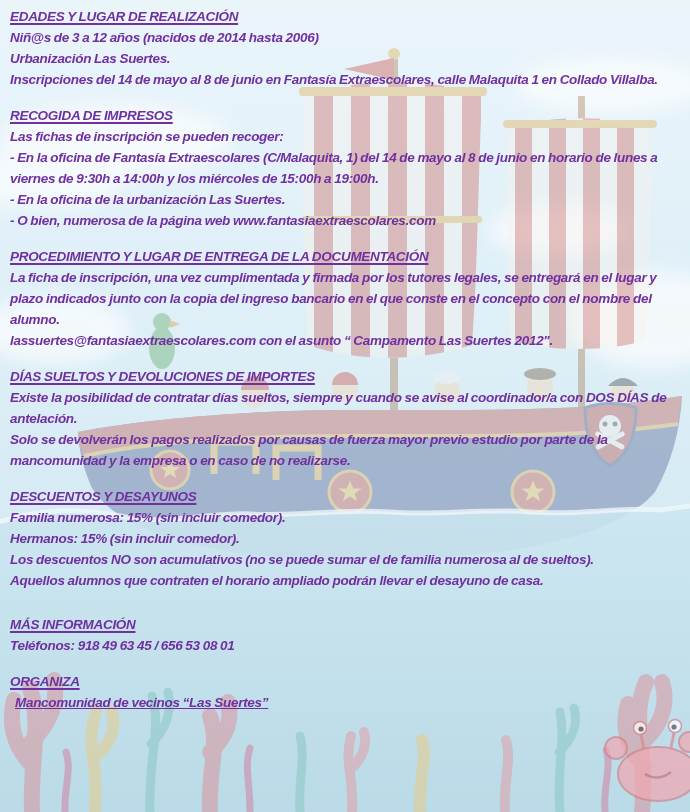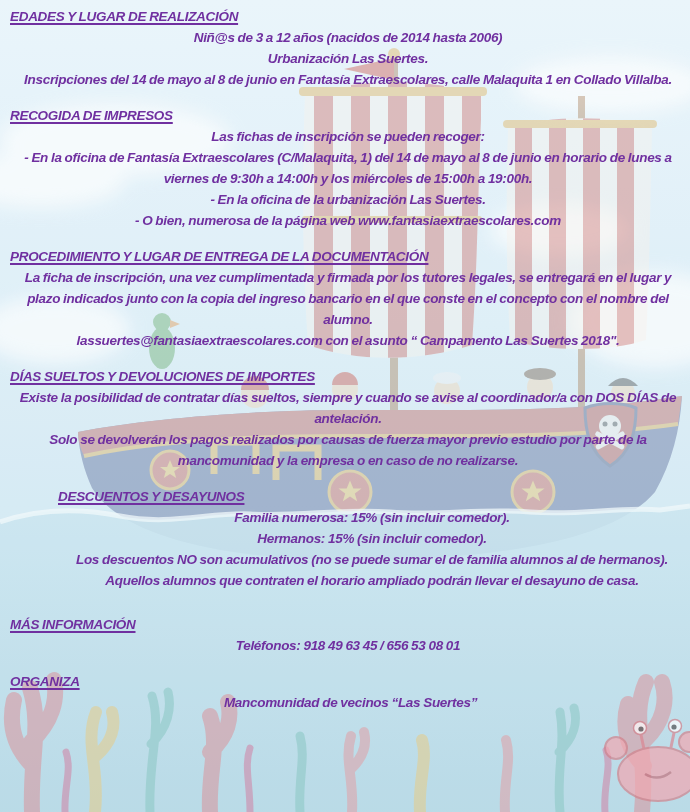--- a/index.html
+++ b/index.html
@@ -11,27 +11,27 @@
   .bg-art{position:absolute;left:0;top:0;width:690px;height:812px;}
   .veil{position:absolute;inset:0;background:rgba(255,255,255,0.16);}
   .content{
     position:absolute;inset:0;padding:6px 4px 16px 10px;
     color:#7030A0;
     font-style:italic;font-weight:700;
     font-size:13.5px;line-height:21px;
     letter-spacing:-0.3px;word-spacing:-0.5px;
   }
   .sec{margin:0 0 15px 0;}
-  .sec.gap-lg{margin-bottom:23px;margin-left:48px;}
+  .sec.gap-lg{margin-bottom:23px;}
   .hd{
     margin:0;font-size:13.5px;line-height:21px;font-weight:700;font-style:italic;
     text-decoration:underline;text-decoration-thickness:1.5px;text-underline-offset:2px;
   }
-  p{margin:0;text-align:center;}
-  p.indent{padding-left:5px;}
+  p{margin:0;}
+  p.indent{padding-left:5px;text-decoration:underline;}
 </style>
 </head>
 <body>
 
 <div class="page">
 
   <svg class="bg-art" viewBox="0 0 690 812" aria-hidden="true">
     <defs>
       <filter id="soft" x="-40%" y="-40%" width="180%" height="180%">
           <feGaussianBlur stdDeviation="9"></feGaussianBlur>
@@ -195,34 +195,34 @@
       <h2 class="hd">RECOGIDA DE IMPRESOS</h2>
       <p>Las fichas de inscripción se pueden recoger:</p>
       <p>- En la oficina de Fantasía Extraescolares (C/Malaquita, 1) del 14 de mayo al 8 de junio en horario de lunes a viernes de 9:30h a 14:00h y los miércoles de 15:00h a 19:00h.</p>
       <p>- En la oficina de la urbanización Las Suertes.</p>
       <p>- O bien, numerosa de la página web www.fantasiaextraescolares.com</p>
     </section>
 
     <section class="sec">
       <h2 class="hd">PROCEDIMIENTO Y LUGAR DE ENTREGA DE LA DOCUMENTACIÓN</h2>
       <p>La ficha de inscripción, una vez cumplimentada y firmada por los tutores legales, se entregará en el lugar y plazo indicados junto con la copia del ingreso bancario en el que conste en el concepto con el nombre del alumno.</p>
-      <p>lassuertes@fantasiaextraescolares.com con el asunto “ Campamento Las Suertes 2018".</p>
+      <p>lassuertes@fantasiaextraescolares.com con el asunto “ Campamento Las Suertes 2012".</p>
     </section>
 
     <section class="sec">
       <h2 class="hd">DÍAS SUELTOS Y DEVOLUCIONES DE IMPORTES</h2>
       <p>Existe la posibilidad de contratar días sueltos, siempre y cuando se avise al coordinador/a con DOS DÍAS de antelación.</p>
       <p>Solo se devolverán los pagos realizados por causas de fuerza mayor previo estudio por parte de la mancomunidad y la empresa o en caso de no realizarse.</p>
     </section>
 
     <section class="sec gap-lg">
       <h2 class="hd">DESCUENTOS Y DESAYUNOS</h2>
       <p>Familia numerosa: 15% (sin incluir comedor).</p>
       <p>Hermanos: 15% (sin incluir comedor).</p>
-      <p>Los descuentos NO son acumulativos (no se puede sumar el de familia alumnos al de hermanos).</p>
+      <p>Los descuentos NO son acumulativos (no se puede sumar el de familia numerosa al de sueltos).</p>
       <p>Aquellos alumnos que contraten el horario ampliado podrán llevar el desayuno de casa.</p>
     </section>
 
     <section class="sec">
       <h2 class="hd">MÁS INFORMACIÓN</h2>
       <p>Teléfonos: 918 49 63 45 / 656 53 08 01</p>
     </section>
 
     <section class="sec">
       <h2 class="hd">ORGANIZA</h2>

